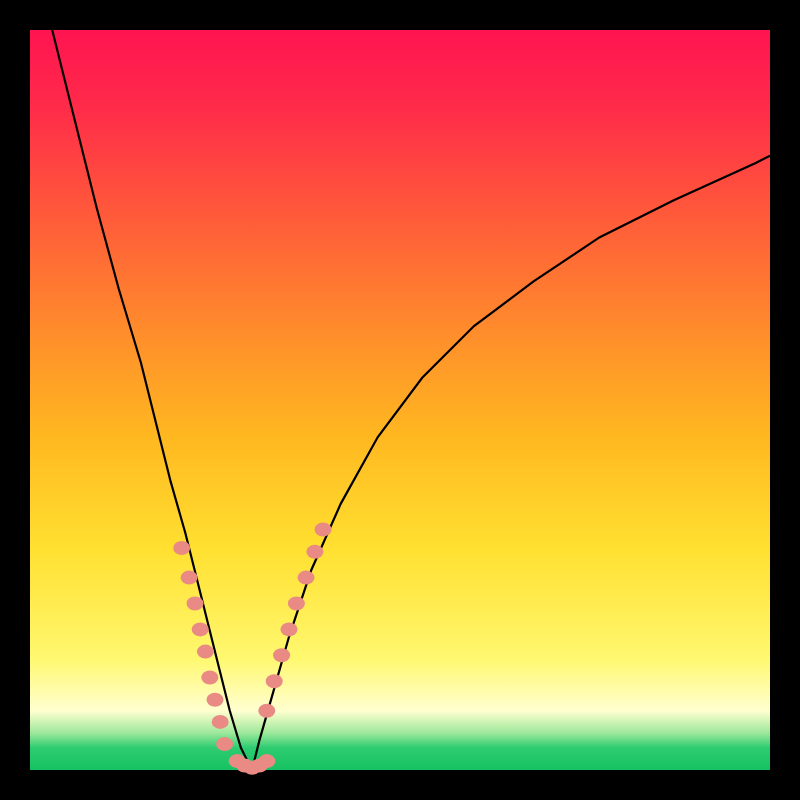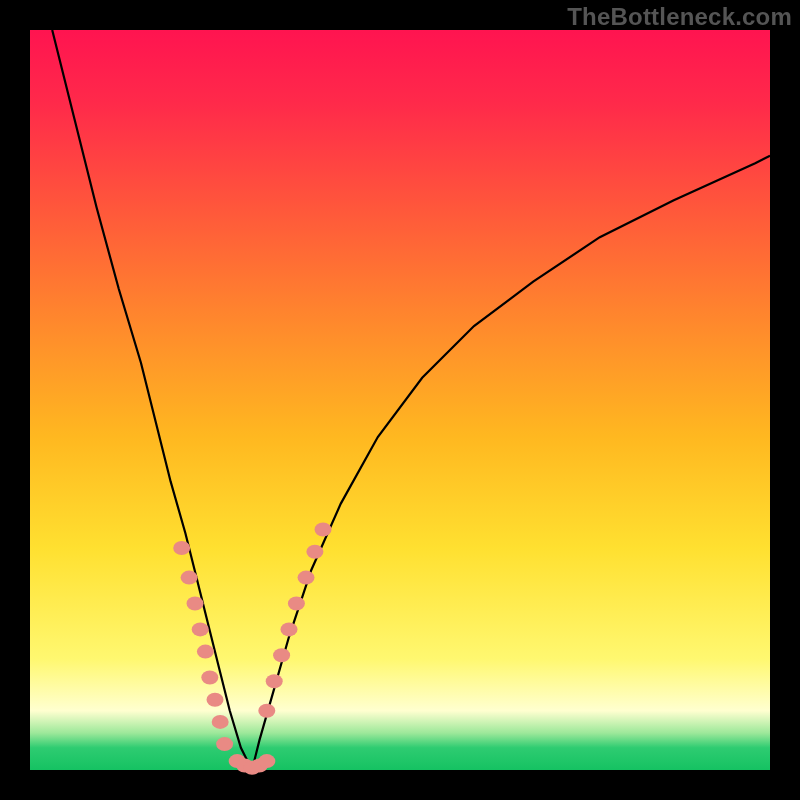--- a/index.html
+++ b/index.html
@@ -74,14 +74,13 @@
           <ellipse cx="284.90" cy="521.70" rx="8.5" ry="7" fill="#e98a84" stroke="#e98a84" stroke-width="0"></ellipse>
           <ellipse cx="293.04" cy="499.50" rx="8.5" ry="7" fill="#e98a84" stroke="#e98a84" stroke-width="0"></ellipse>
           <ellipse cx="207.20" cy="731.12" rx="8.5" ry="7" fill="#e98a84" stroke="#e98a84" stroke-width="0"></ellipse>
           <ellipse cx="214.60" cy="735.56" rx="8.5" ry="7" fill="#e98a84" stroke="#e98a84" stroke-width="0"></ellipse>
           <ellipse cx="222.00" cy="737.78" rx="8.5" ry="7" fill="#e98a84" stroke="#e98a84" stroke-width="0"></ellipse>
           <ellipse cx="229.40" cy="735.56" rx="8.5" ry="7" fill="#e98a84" stroke="#e98a84" stroke-width="0"></ellipse>
           <ellipse cx="236.80" cy="731.12" rx="8.5" ry="7" fill="#e98a84" stroke="#e98a84" stroke-width="0"></ellipse>
         </g>
     </svg>
   </div>
-  <div class="watermark">TheBottleneck.com</div>
 </div>
 
 </body></html>

